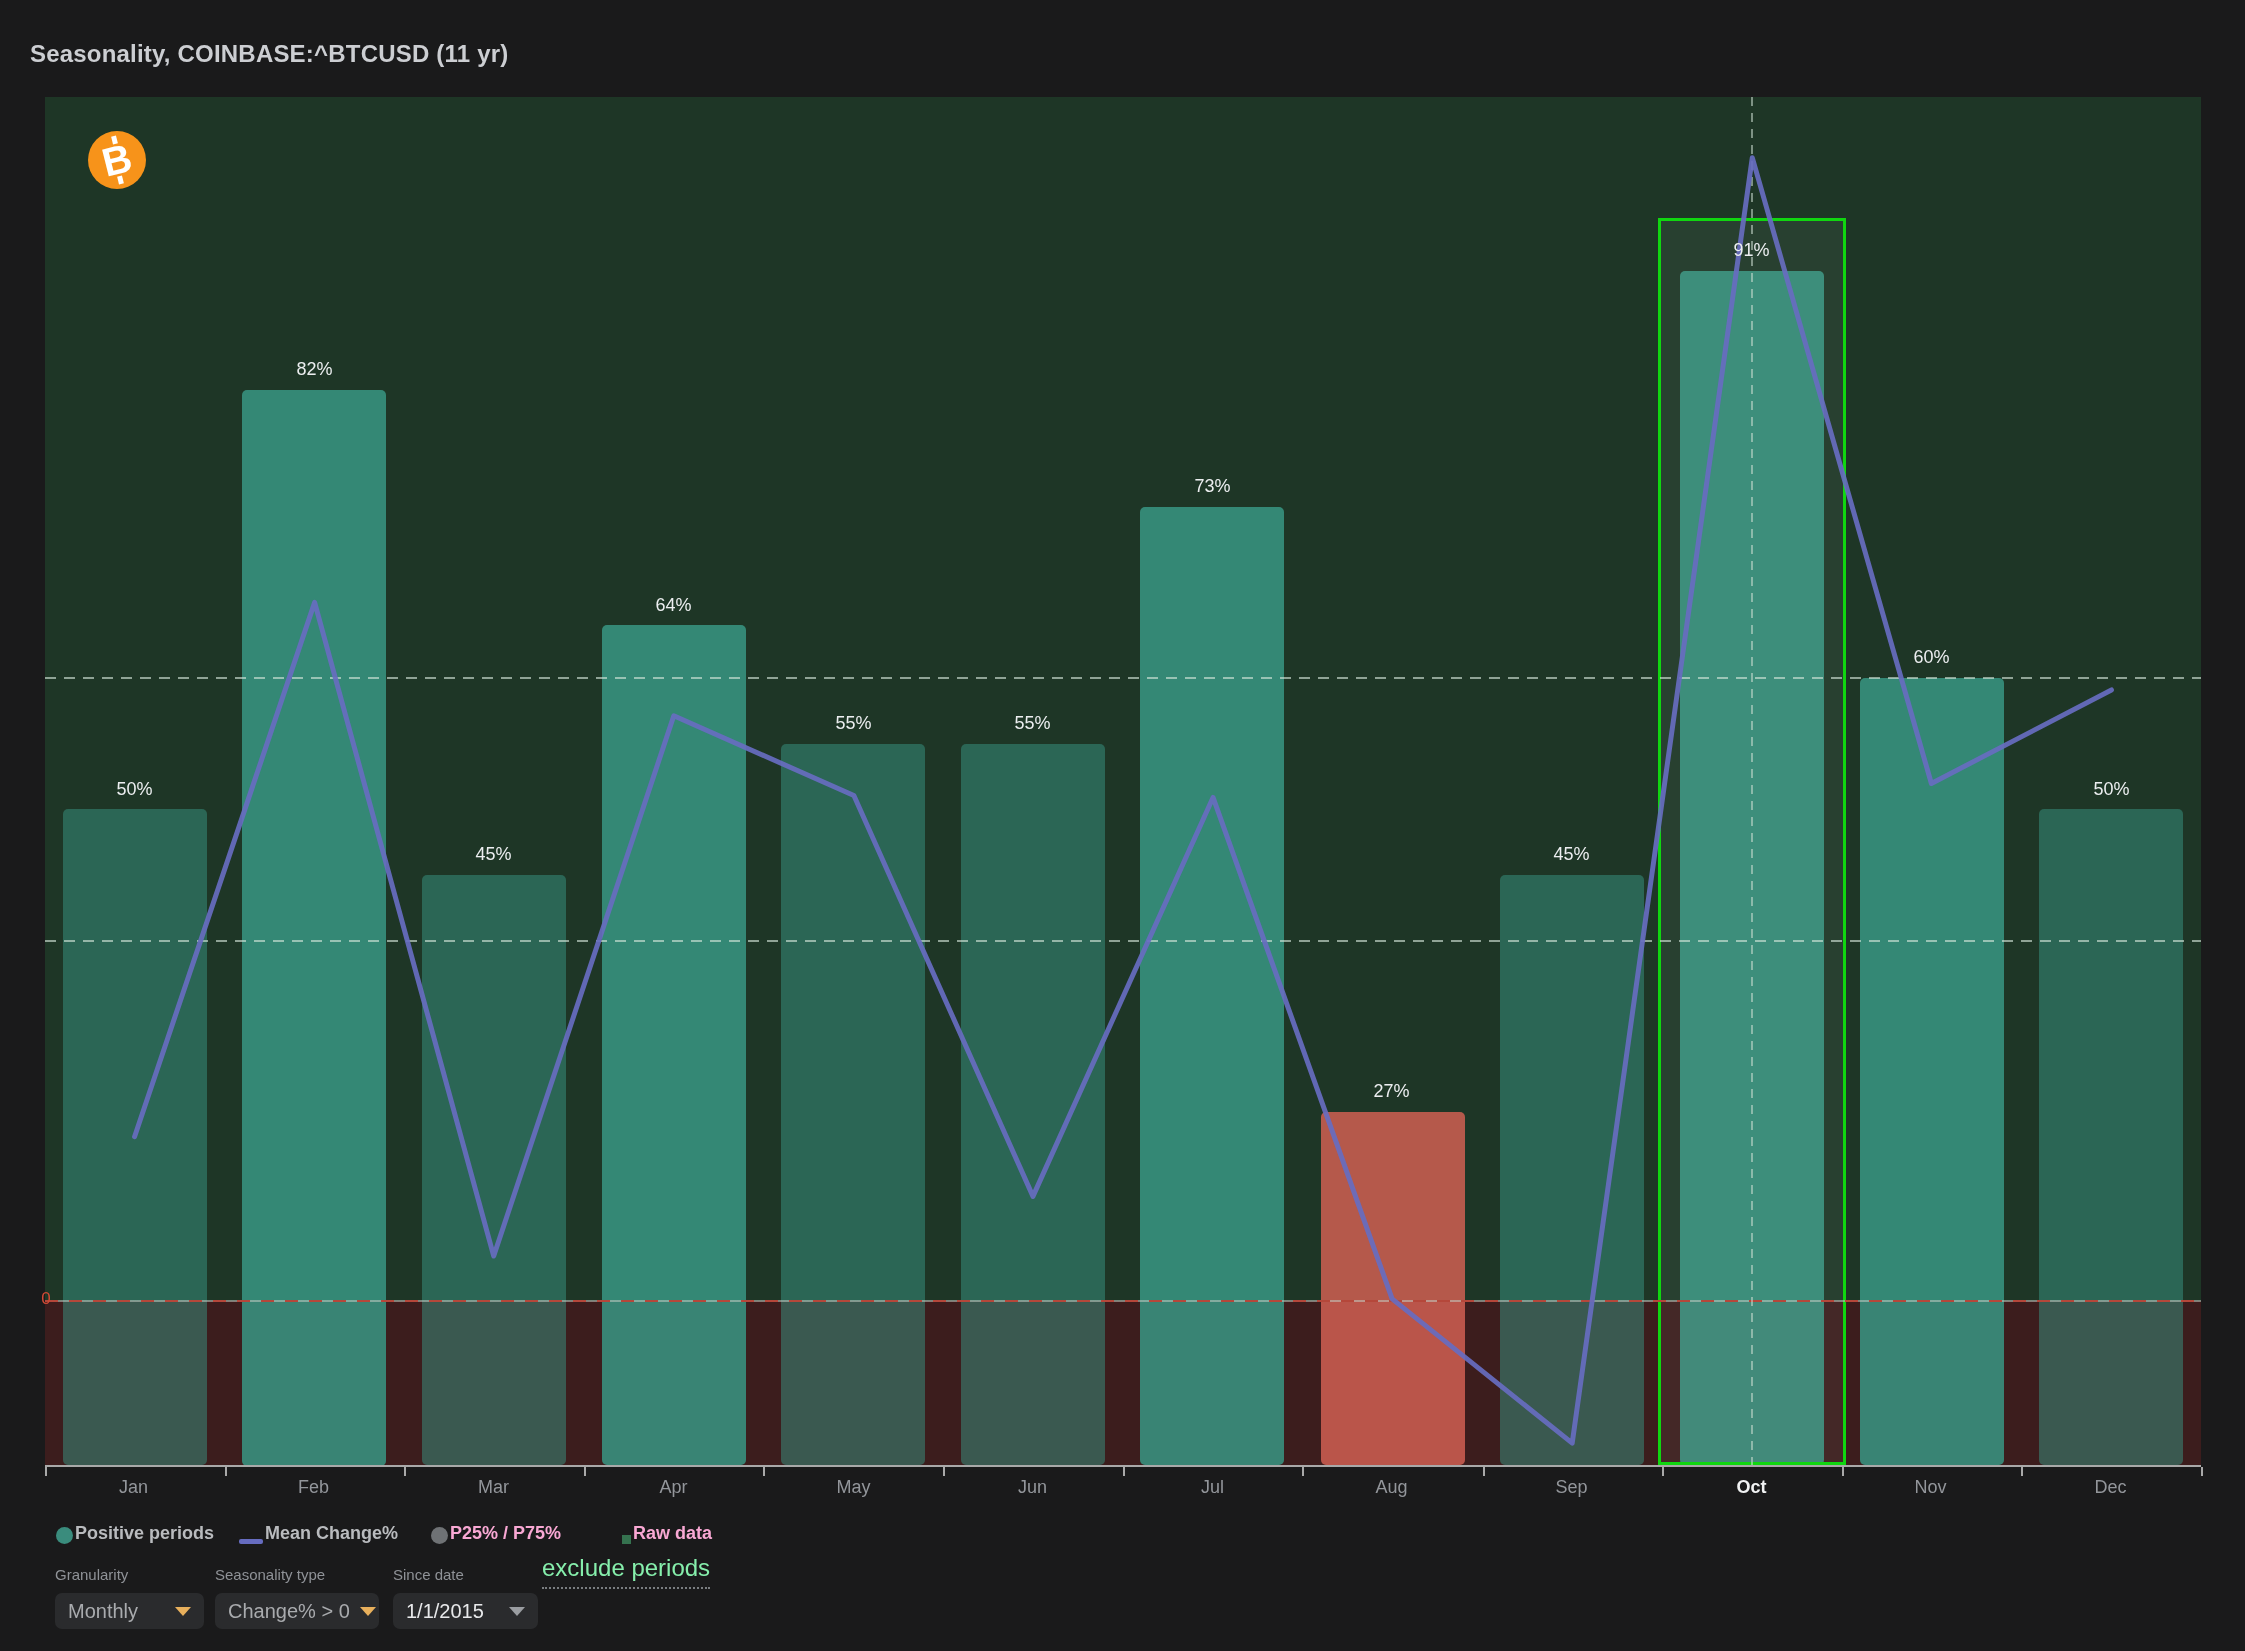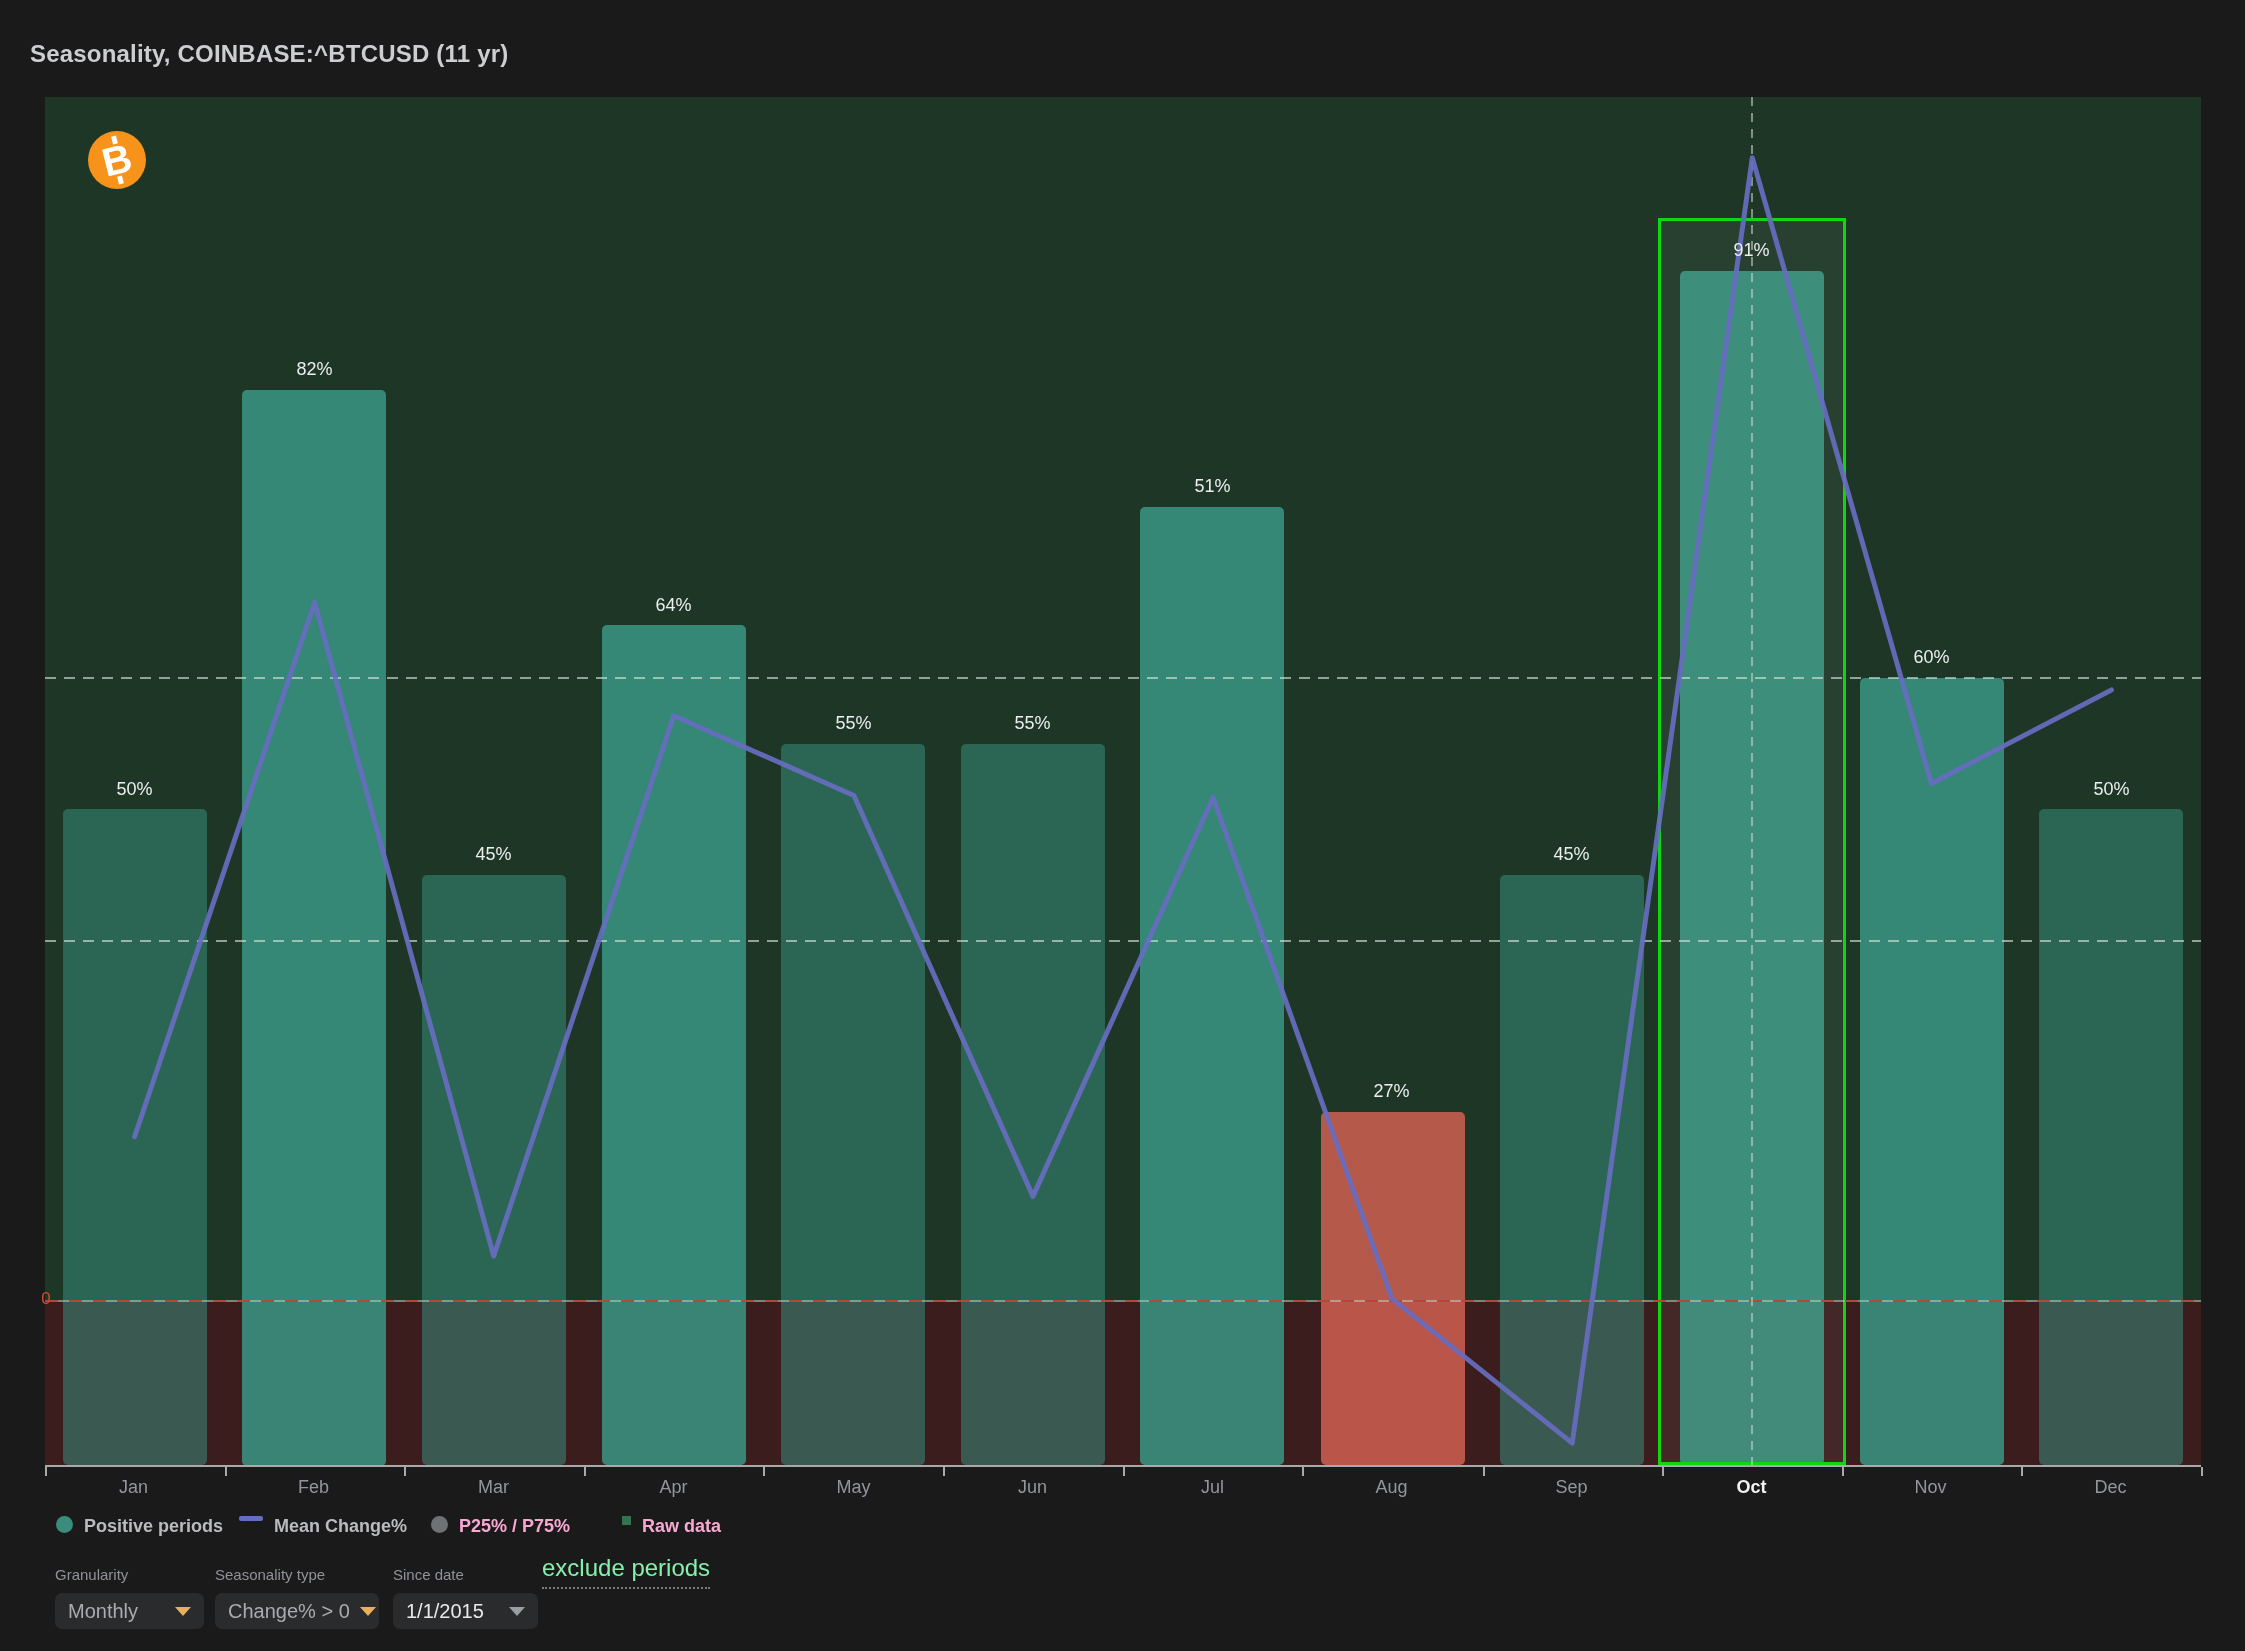--- a/index.html
+++ b/index.html
@@ -34,21 +34,21 @@
   .b-nub.top{left:24px;top:5px;}
   .b-nub.bot{left:30px;bottom:5px;}
   #logoText{font-size:66px;font-weight:700;font-style:italic;color:#ffffff;letter-spacing:-2px;transform:translateY(-5px);}
   
   #axisLine{position:absolute;left:45px;top:1465px;width:2156px;height:2px;background:#a9a9a9;z-index:6;}
   .tick{position:absolute;top:1467px;width:2px;height:9px;background:#a9a9a9;z-index:6;}
   .month-label{position:absolute;top:1476px;height:22px;line-height:22px;width:119px;margin-left:-60px;text-align:center;
                font-size:18px;color:#93969b;}
   .month-label.selected{color:#f2f3f4;font-weight:700;}
   
-  .legend-item{position:absolute;top:1516px;height:28px;display:flex;align-items:flex-start;gap:11px;cursor:pointer;}
+  .legend-item{position:absolute;top:1516px;height:28px;display:flex;align-items:flex-end;gap:2px;cursor:pointer;}
   .legend-label{font-size:18px;font-weight:700;color:#b9bbbe;white-space:nowrap;}
   .legend-item.dimmed .legend-label{color:#f9a8d4;}
   .lg-circle{width:17px;height:17px;border-radius:50%;}
   .lg-line{width:24px;height:5px;border-radius:2px;}
   .lg-square{width:9px;height:9px;}
   
   .ctl-label{position:absolute;top:1566px;font-size:15px;color:#8f9297;}
   .dropdown{position:absolute;top:1593px;height:36px;background:#2a2b2d;border-radius:7px;display:flex;
             align-items:center;justify-content:space-between;padding:0 13px;box-sizing:border-box;cursor:pointer;}
   .dd-text{font-size:20px;color:#a9abae;white-space:nowrap;}
@@ -99,21 +99,21 @@
     <svg id="lineSvg" width="2156" height="1368" viewBox="0 0 2167 1375">
       <polyline id="meanLine" fill="none" stroke="#676dc0" stroke-width="5" stroke-linejoin="round" stroke-linecap="round" opacity="0.92" points="90,1045 271,508 451,1165 632,622 813,702 993,1105 1174,704 1354,1208 1535,1353 1716,61 1896,690 2077,596"></polyline>
     </svg>
     <div id="pctLabels">
         <div class="pct-label" style="left: 90px; top: 681px;">50%</div>
         <div class="pct-label" style="left: 270px; top: 261px;">82%</div>
         <div class="pct-label" style="left: 449px; top: 746px;">45%</div>
         <div class="pct-label" style="left: 629px; top: 497px;">64%</div>
         <div class="pct-label" style="left: 809px; top: 615px;">55%</div>
         <div class="pct-label" style="left: 988px; top: 615px;">55%</div>
-        <div class="pct-label" style="left: 1168px; top: 378px;">51%</div>
+        <div class="pct-label" style="left: 1168px; top: 378px;">73%</div>
         <div class="pct-label" style="left: 1347px; top: 983px;">27%</div>
         <div class="pct-label" style="left: 1527px; top: 746px;">45%</div>
         <div class="pct-label" style="left: 1707px; top: 142px;">91%</div>
         <div class="pct-label" style="left: 1887px; top: 549px;">60%</div>
         <div class="pct-label" style="left: 2067px; top: 681px;">50%</div>
       </div>
   </div>
 
   <div id="axisLine"></div>
   <div id="ticks">

